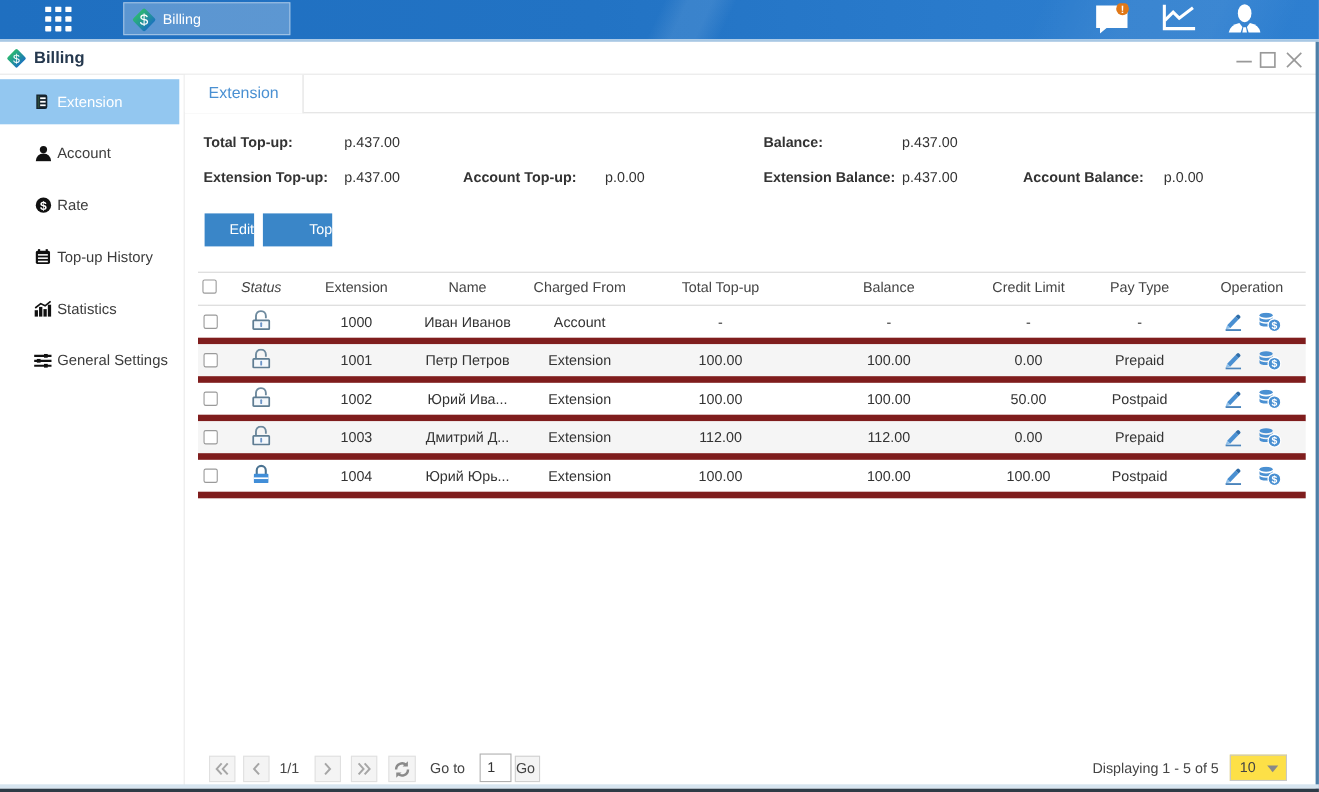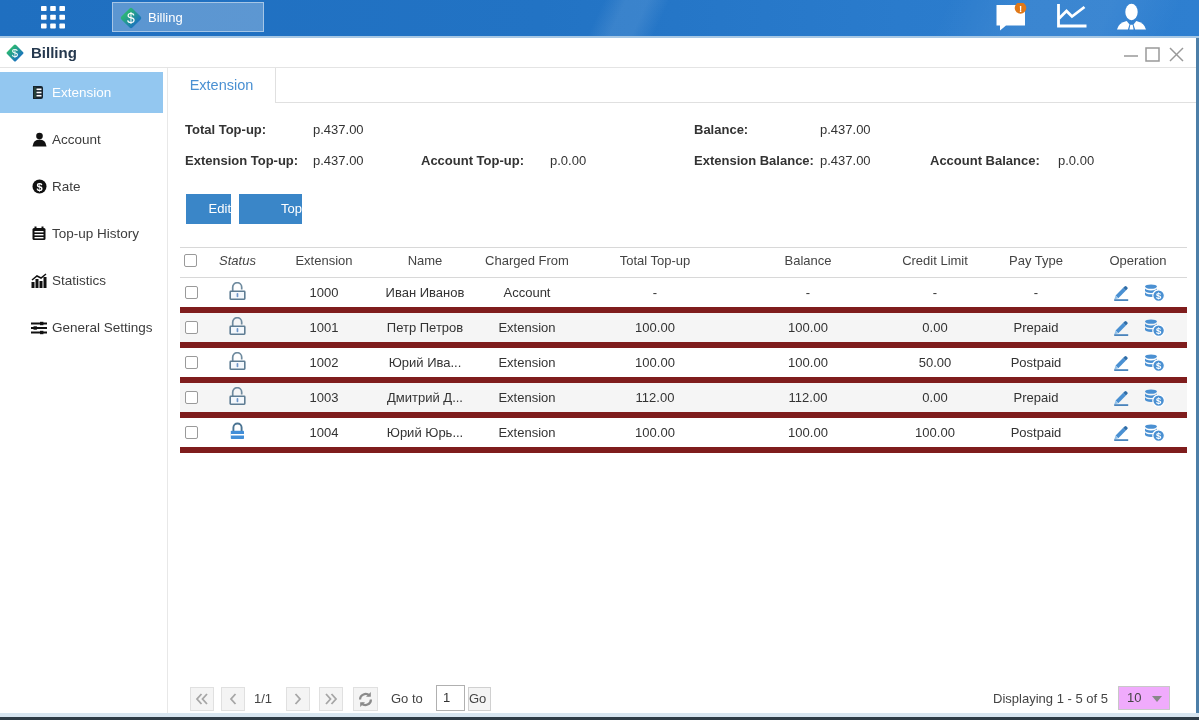--- a/index.html
+++ b/index.html
@@ -70,21 +70,21 @@
 
 
 #pager { position:absolute; left:0; top:616px; width:1028px; height:30px; font-size:13px; color:#555; }
 .pbtn { position:absolute; top:3px; width:24px; height:24px; background:#f4f4f4; border:1px solid #e0e0e0;
   color:#a0a0a0; text-align:center; line-height:22px; font-size:15px; }
 #goto_input { position:absolute; left:268px; top:1px; width:29px; height:26px; border:1px solid #b0b0b0; font-size:13px;
   text-align:left; padding-left:6px; line-height:24px; background:#fff; color:#333; }
 #gobtn { position:absolute; left:300px; top:3px; width:23px; height:24px; background:#f4f4f4; border:1px solid #d0d0d0;
   text-align:left; line-height:22px; font-size:13px; color:#444; }
 #disp { position:absolute; right:88px; top:0; line-height:30px; font-size:13px; color:#444; }
-#psel { position:absolute; right:26px; top:2px; width:52px; height:24px; border:1px solid #c8c8c8; background:#f0abfc; }
+#psel { position:absolute; right:26px; top:2px; width:52px; height:24px; border:1px solid #c8c8c8; background:#fde047; }
 #psel .v { position:absolute; left:8px; line-height:22px; font-size:13px; color:#444; }
 #psel .ar { position:absolute; right:7px; top:9px; width:0; height:0; border-left:5px solid transparent;
   border-right:5px solid transparent; border-top:6px solid #888; }
 </style>
 </head>
 <body>
 <div id="stage">
 
   <div id="topbar">
     <div class="streak1"></div>

